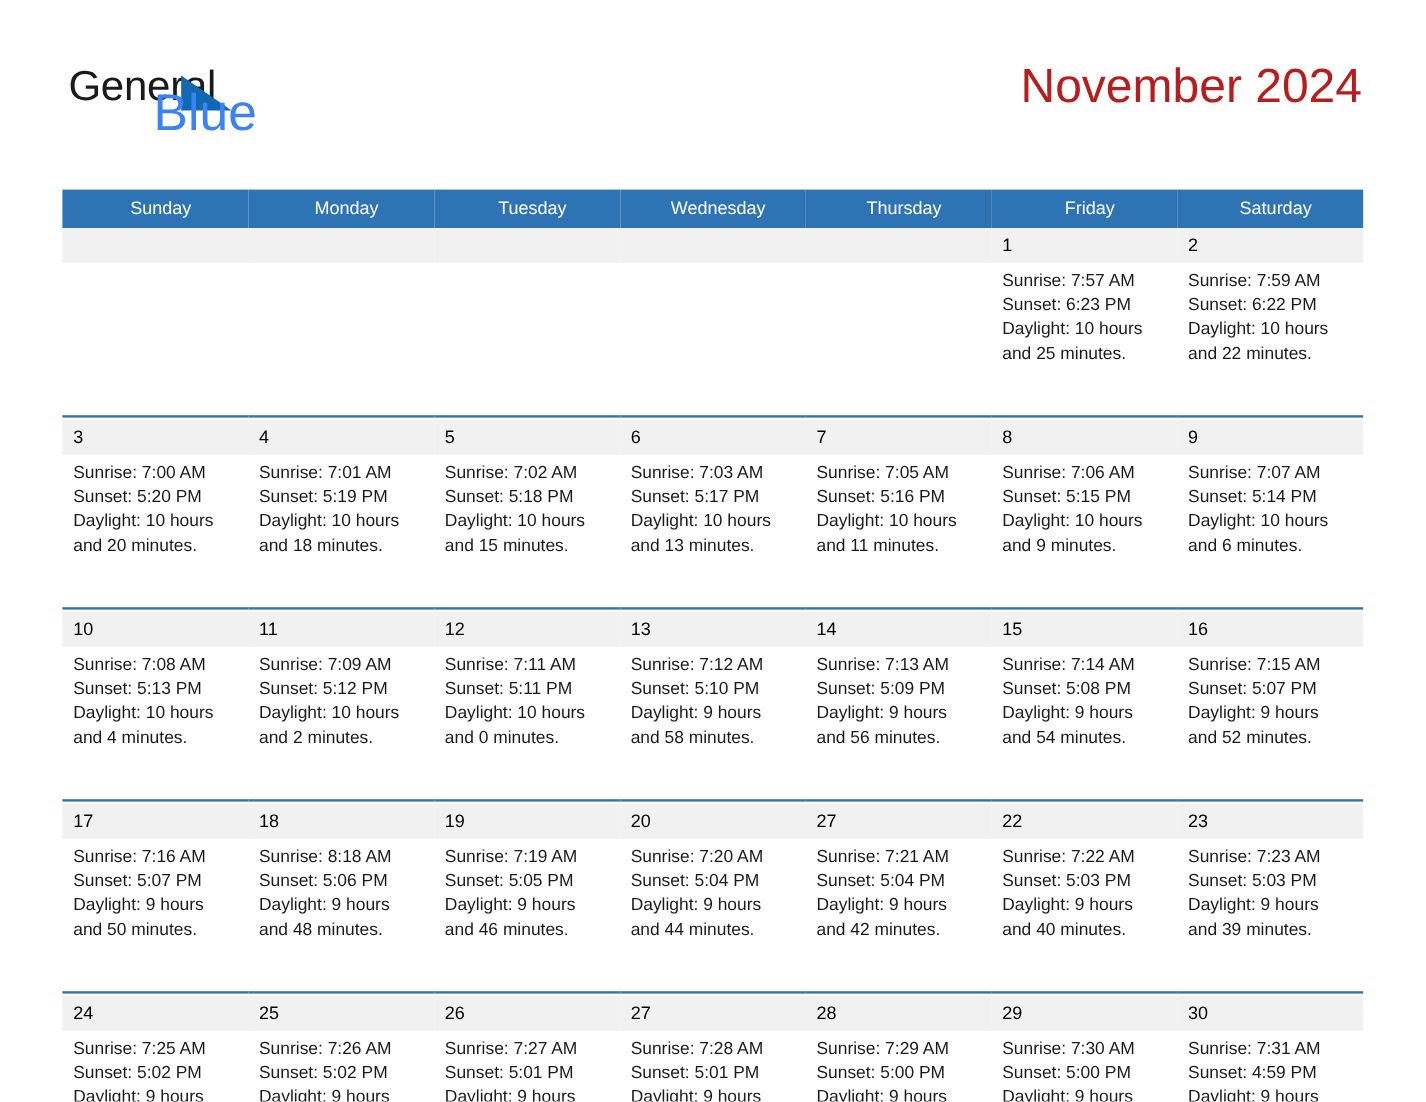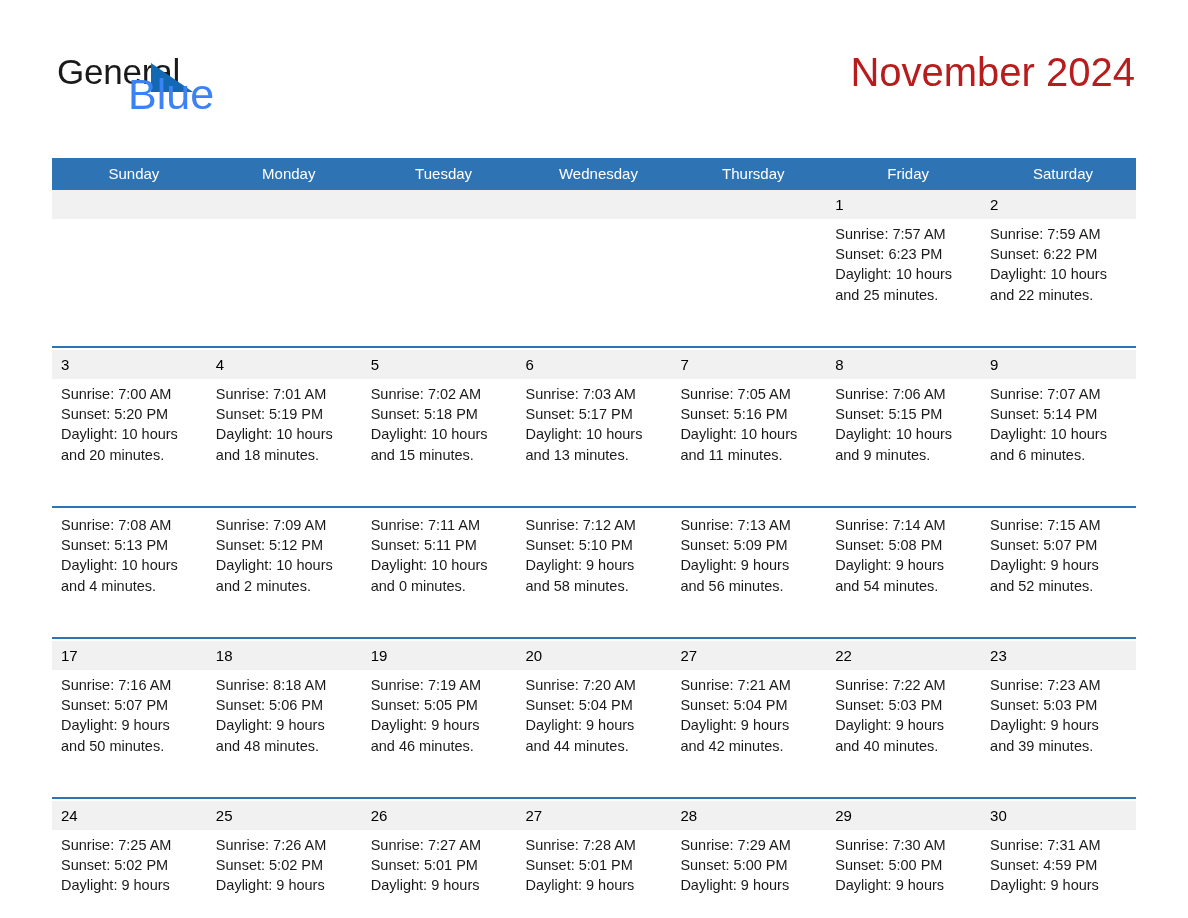--- a/index.html
+++ b/index.html
@@ -276,20 +276,29 @@
             <span class="info-line">Daylight: 10 hours</span>
             <span class="info-line">and 6 minutes.</span>
           </td>
         </tr>
         <tr class="week-gap">
           <td colspan="7"></td>
         </tr>
         <tr class="week-sep">
           <td colspan="7"></td>
         </tr>
+        <tr class="daterow">
+          <td>10</td>
+          <td>11</td>
+          <td>12</td>
+          <td>13</td>
+          <td>14</td>
+          <td>15</td>
+          <td>16</td>
+        </tr>
         <tr class="inforow">
           <td>
             <span class="info-line">Sunrise: 7:08 AM</span>
             <span class="info-line">Sunset: 5:13 PM</span>
             <span class="info-line">Daylight: 10 hours</span>
             <span class="info-line">and 4 minutes.</span>
           </td>
           <td>
             <span class="info-line">Sunrise: 7:09 AM</span>
             <span class="info-line">Sunset: 5:12 PM</span>

